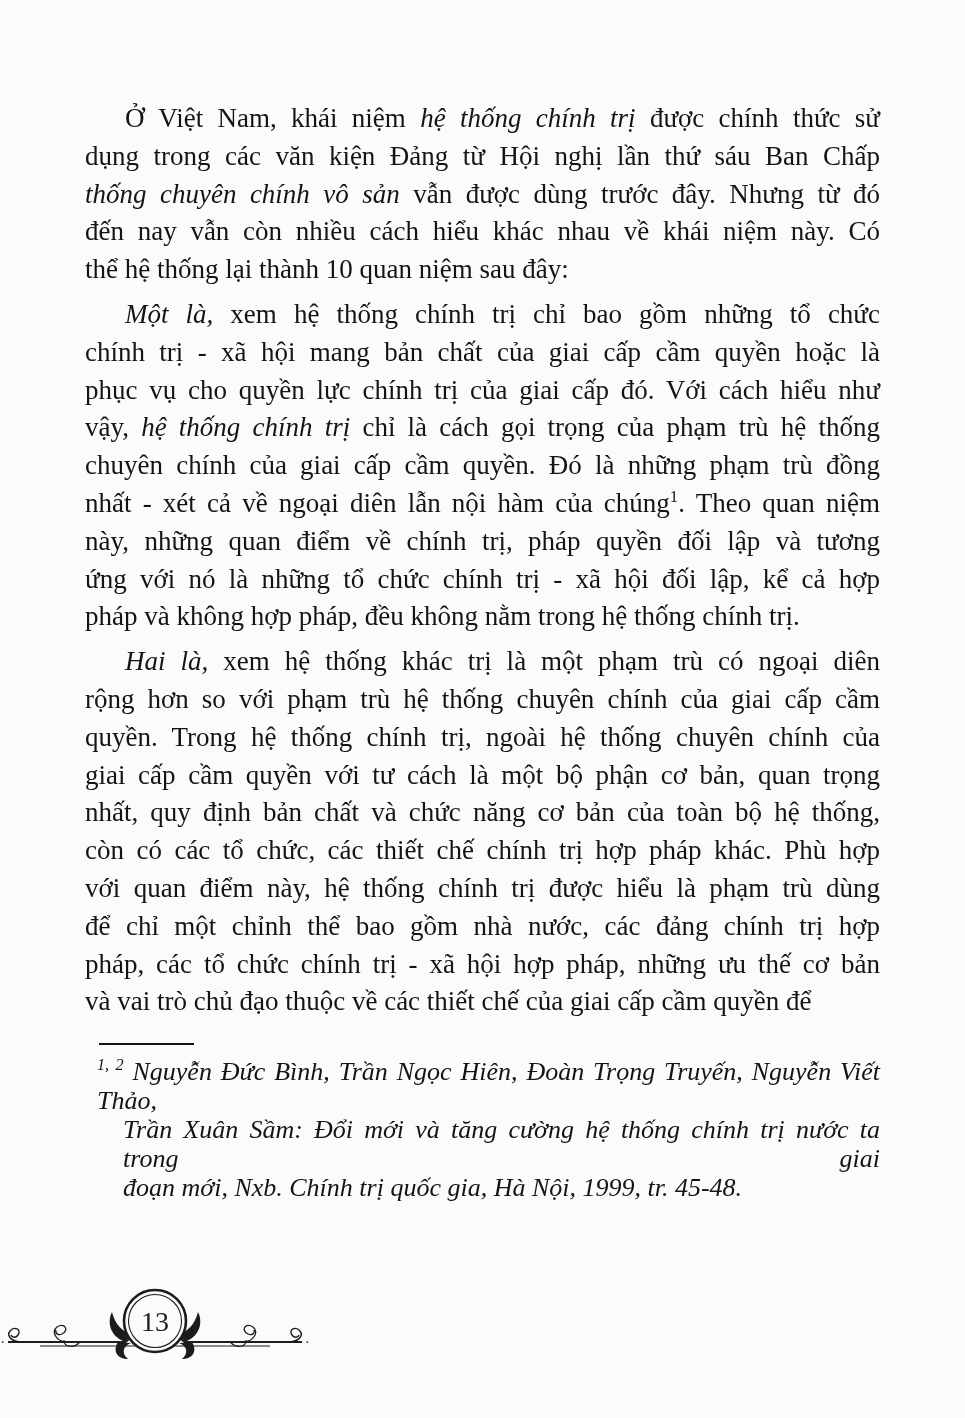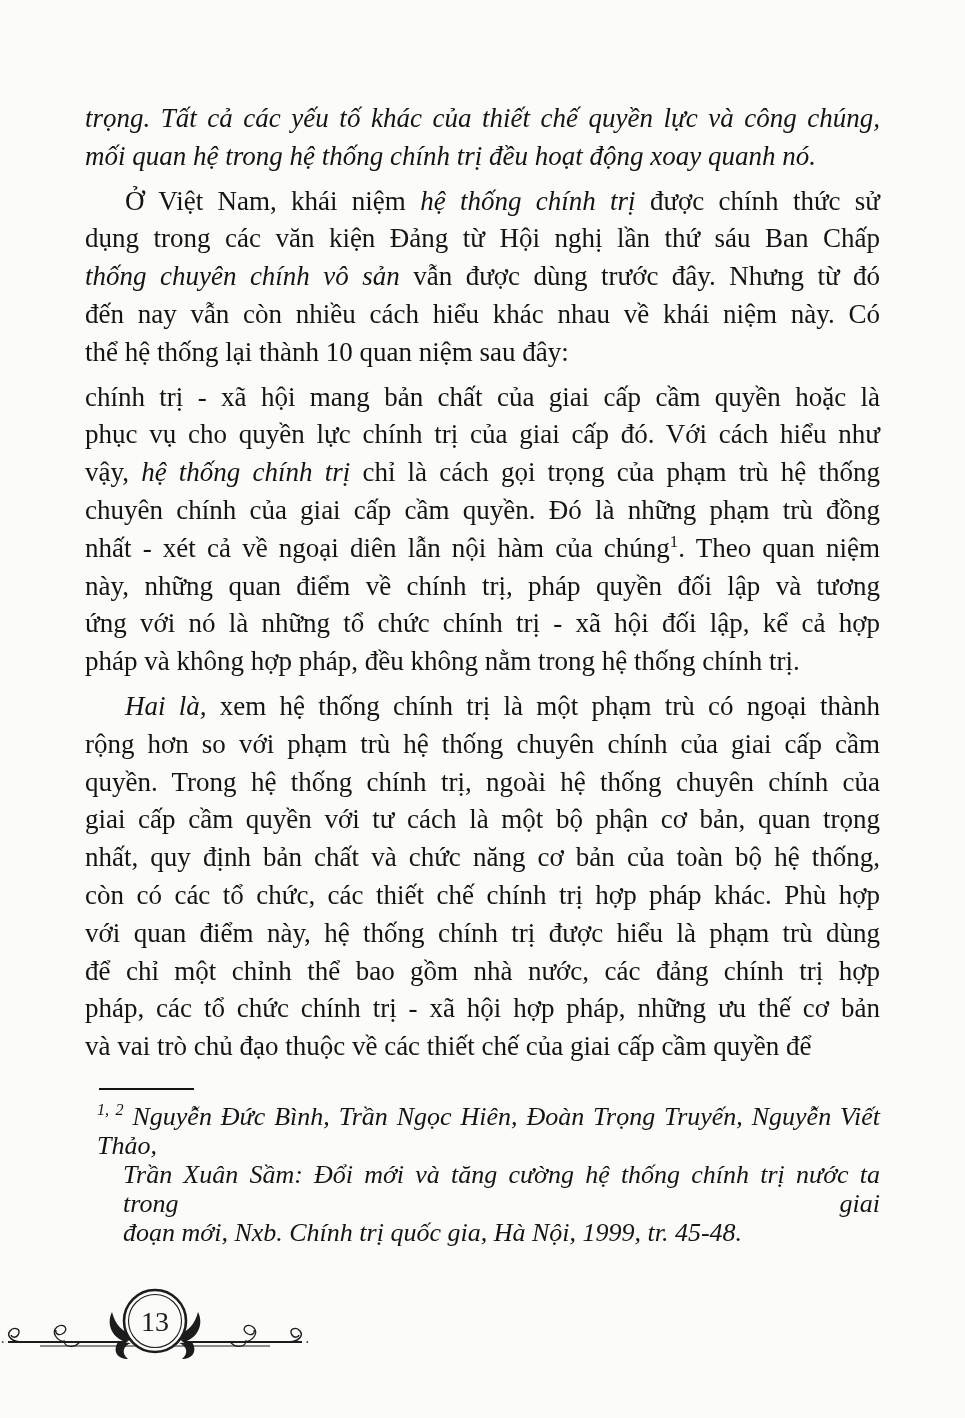--- a/index.html
+++ b/index.html
@@ -51,42 +51,39 @@
   }
   .footer-ornament svg { display: block; }
 </style>
 </head>
 <body>
 
 <div class="page">
 
   <div class="body-text" id="body-text">
       <div class="para">
-        <div class="line just"><span class="it">trọng. Tất cả các yếu tố khác của thiết chế quyền lực và công chúng,</span></div>
-        <div class="line"><span class="it">mối quan hệ trong hệ thống chính trị đều hoạt động xoay quanh nó.</span></div>
-      </div>
-      <div class="para">
         <div class="line just first-indent"><span>Ở Việt Nam, khái niệm </span><span class="it">hệ thống chính trị</span><span> được chính thức sử</span></div>
         <div class="line just"><span>dụng trong các văn kiện Đảng từ Hội nghị lần thứ sáu Ban Chấp</span></div>
         <div class="line just"><span class="it">thống chuyên chính vô sản</span><span> vẫn được dùng trước đây. Nhưng từ đó</span></div>
         <div class="line just"><span>đến nay vẫn còn nhiều cách hiểu khác nhau về khái niệm này. Có</span></div>
         <div class="line"><span>thể hệ thống lại thành 10 quan niệm sau đây:</span></div>
       </div>
       <div class="para">
+        <div class="line just first-indent"><span class="it">Một là,</span><span> xem hệ thống chính trị chỉ bao gồm những tổ chức</span></div>
         <div class="line just"><span>chính trị - xã hội mang bản chất của giai cấp cầm quyền hoặc là</span></div>
         <div class="line just"><span>phục vụ cho quyền lực chính trị của giai cấp đó. Với cách hiểu như</span></div>
         <div class="line just"><span>vậy, </span><span class="it">hệ thống chính trị</span><span> chỉ là cách gọi trọng của phạm trù hệ thống</span></div>
         <div class="line just"><span>chuyên chính của giai cấp cầm quyền. Đó là những phạm trù đồng</span></div>
         <div class="line just"><span>nhất - xét cả về ngoại diên lẫn nội hàm của chúng</span><span class="sup">1</span><span>. Theo quan niệm</span></div>
         <div class="line just"><span>này, những quan điểm về chính trị, pháp quyền đối lập và tương</span></div>
         <div class="line just"><span>ứng với nó là những tổ chức chính trị - xã hội đối lập, kể cả hợp</span></div>
         <div class="line"><span>pháp và không hợp pháp, đều không nằm trong hệ thống chính trị.</span></div>
       </div>
       <div class="para">
-        <div class="line just first-indent"><span class="it">Hai là,</span><span> xem hệ thống chính trị là một phạm trù có ngoại thành</span></div>
+        <div class="line just first-indent"><span class="it">Hai là,</span><span> xem hệ thống khác trị là một phạm trù có ngoại diên</span></div>
         <div class="line just"><span>rộng hơn so với phạm trù hệ thống chuyên chính của giai cấp cầm</span></div>
         <div class="line just"><span>quyền. Trong hệ thống chính trị, ngoài hệ thống chuyên chính của</span></div>
         <div class="line just"><span>giai cấp cầm quyền với tư cách là một bộ phận cơ bản, quan trọng</span></div>
         <div class="line just"><span>nhất, quy định bản chất và chức năng cơ bản của toàn bộ hệ thống,</span></div>
         <div class="line just"><span>còn có các tổ chức, các thiết chế chính trị hợp pháp khác. Phù hợp</span></div>
         <div class="line just"><span>với quan điểm này, hệ thống chính trị được hiểu là phạm trù dùng</span></div>
         <div class="line just"><span>để chỉ một chỉnh thể bao gồm nhà nước, các đảng chính trị hợp</span></div>
         <div class="line just"><span>pháp, các tổ chức chính trị - xã hội hợp pháp, những ưu thế cơ bản</span></div>
         <div class="line"><span>và vai trò chủ đạo thuộc về các thiết chế của giai cấp cầm quyền để</span></div>
       </div>

